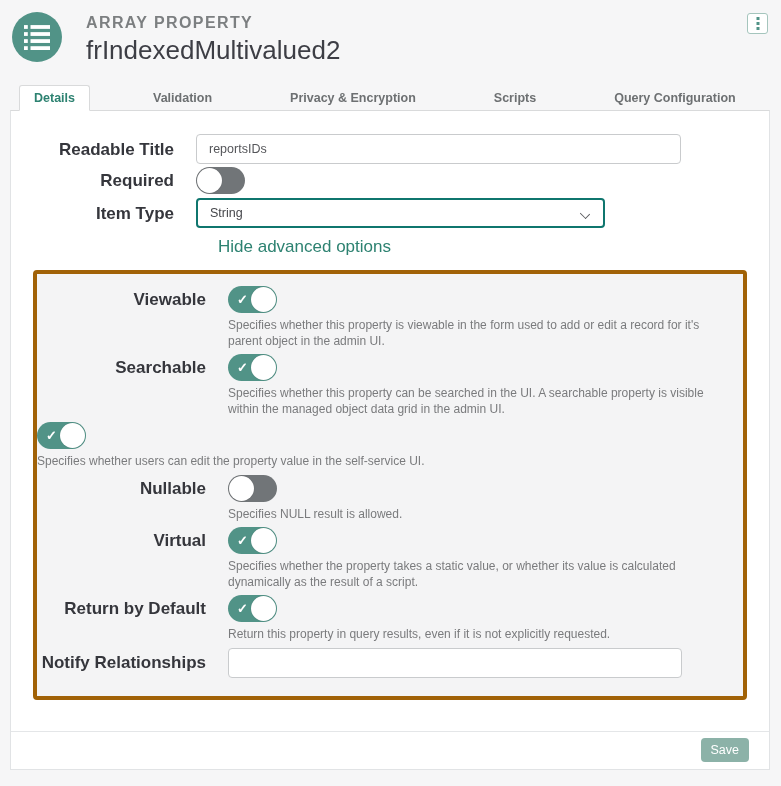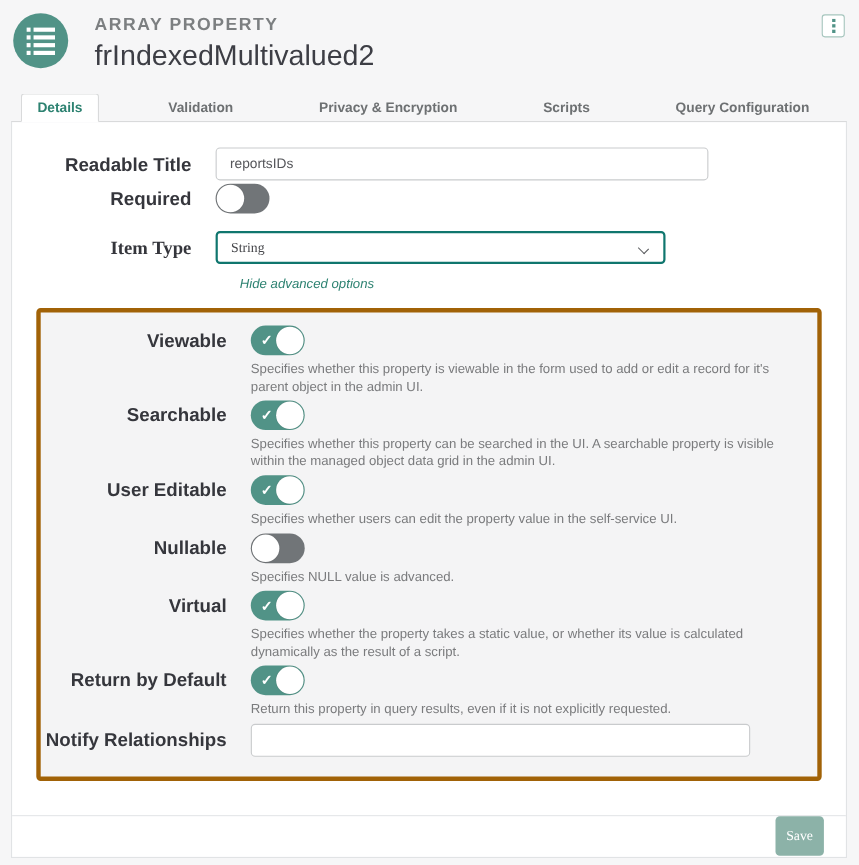--- a/index.html
+++ b/index.html
@@ -54,21 +54,21 @@
   .form-row { display:flex; align-items:center; margin-bottom:3px; }
   .form-label {
     width:163px; text-align:right; padding-right:22px;
     font-size:17px; font-weight:bold; color:#35363c; flex:none; line-height:15px;
   }
   .text-input {
     height:30px; border:1px solid #c9cbcd; border-radius:4px;
     padding:0 12px; font-size:12.5px; color:#55565a;
     font-family:"Liberation Sans", sans-serif; background:#fff; outline:none;
   }
-  .w-wide  { width:448px; }
+  .w-wide  { width:485px; }
   .w-notify{ width:454px; }
   .select {
     width:409px; height:30px; border:2px solid #0f766e; border-radius:4px;
     background:#fff; display:flex; align-items:center; padding:0 12px;
     font-size:12.5px; color:#45464a; cursor:pointer; position:relative;
   }
   .chevron {
     position:absolute; right:14px; top:10px; width:8px; height:8px;
     border-right:1.5px solid #5a5b5e; border-bottom:1.5px solid #5a5b5e;
     transform:rotate(45deg) scaleY(.8);
@@ -84,21 +84,21 @@
   }
   .toggle .check {
     display:none; position:absolute; left:9px; top:6px;
     color:#fff; font-size:13px; font-weight:bold; line-height:15px;
   }
   .toggle.on { background:#519387; }
   .toggle.on .knob { left:auto; right:1px; }
   .toggle.on .check { display:block; }
   
   .link-row { margin:9px 0 0 185px; }
-  .adv-link { font-size:12px; color:#2d8271; text-decoration:none; cursor:pointer;font-style:italic; }
+  .adv-link { font-size:17px; color:#2d8271; text-decoration:none; cursor:pointer; }
   
   .adv-panel {
     margin-top:13px; background:#f4f4f5;
     border:4px solid #a16207; border-radius:4px;
     padding:12px 20px 18px 0;
   }
   .adv-row { display:flex; align-items:flex-start; margin-bottom:5px; }
   .adv-row .form-label { width:191px; line-height:27px; }
   .help {
     margin-top:5px; font-size:12px; line-height:15.5px;
@@ -106,22 +106,22 @@
   }
   .adv-row.input-row { align-items:center; margin-bottom:0; }
   .adv-row.input-row .form-label { line-height:15px; }
   
   .card-footer {
     border-top:1px solid #e4e6e8; padding:7px 20px; height:38px;
     display:flex; justify-content:flex-end; align-items:center;
   }
   .save-btn {
     background:#8cb2a8; color:#fff; border:none; border-radius:4px;
-    font-size:12.5px; font-family:Liberation Serif, serif;
-    padding:5px 10px; height:36px; cursor:pointer;
+    font-size:12.5px; font-family:Liberation Sans, sans-serif;
+    padding:5px 10px; height:24px; cursor:pointer;
   }
 </style>
 </head>
 <body>
 
 <div class="header">
   <div class="avatar">
     <svg width="26" height="26" viewBox="0 0 24 24">
       <g fill="#ffffff">
         <rect x="0" y="1" width="3.5" height="3.5"></rect>
@@ -160,29 +160,29 @@
 
 <section class="card">
   <div class="tab-content">
 
     <div class="form-row">
       <label class="form-label">Readable Title</label>
       <input class="text-input w-wide" value="reportsIDs" style="">
     </div>
 
 
-    <div class="form-row" style="margin-bottom:16px;">
+    <div class="form-row" style="margin-bottom:4px;">
       <label class="form-label">Required</label>
       <div class="toggle">
 
         <span class="knob"></span>
       </div>
     </div>
 
-    <div class="form-row" style="margin-bottom:0;font-family:Liberation Serif, serif;">
+    <div class="form-row" style="margin-bottom:0;">
       <label class="form-label">Item Type</label>
       <div class="select">
         <span>String</span>
         <span class="chevron"></span>
       </div>
     </div>
 
     <div class="link-row">
       <a class="adv-link">Hide advanced options</a>
     </div>
@@ -205,38 +205,37 @@
         <div class="control">
           <div class="toggle on">
             <span class="check">✓</span>
             <span class="knob"></span>
           </div>
           <p class="help">Specifies whether this property can be searched in the UI. A searchable property is visible within the managed object data grid in the admin UI.</p>
         </div>
       </div>
 
       <div class="adv-row">
-        <label class="form-label">User Editable</label>
         <div class="control">
           <div class="toggle on">
             <span class="check">✓</span>
             <span class="knob"></span>
           </div>
           <p class="help">Specifies whether users can edit the property value in the self-service UI.</p>
         </div>
       </div>
 
       <div class="adv-row">
         <label class="form-label">Nullable</label>
         <div class="control">
           <div class="toggle">
 
             <span class="knob"></span>
           </div>
-          <p class="help">Specifies NULL value is advanced.</p>
+          <p class="help">Specifies NULL result is allowed.</p>
         </div>
       </div>
 
       <div class="adv-row">
         <label class="form-label">Virtual</label>
         <div class="control">
           <div class="toggle on">
             <span class="check">✓</span>
             <span class="knob"></span>
           </div>

